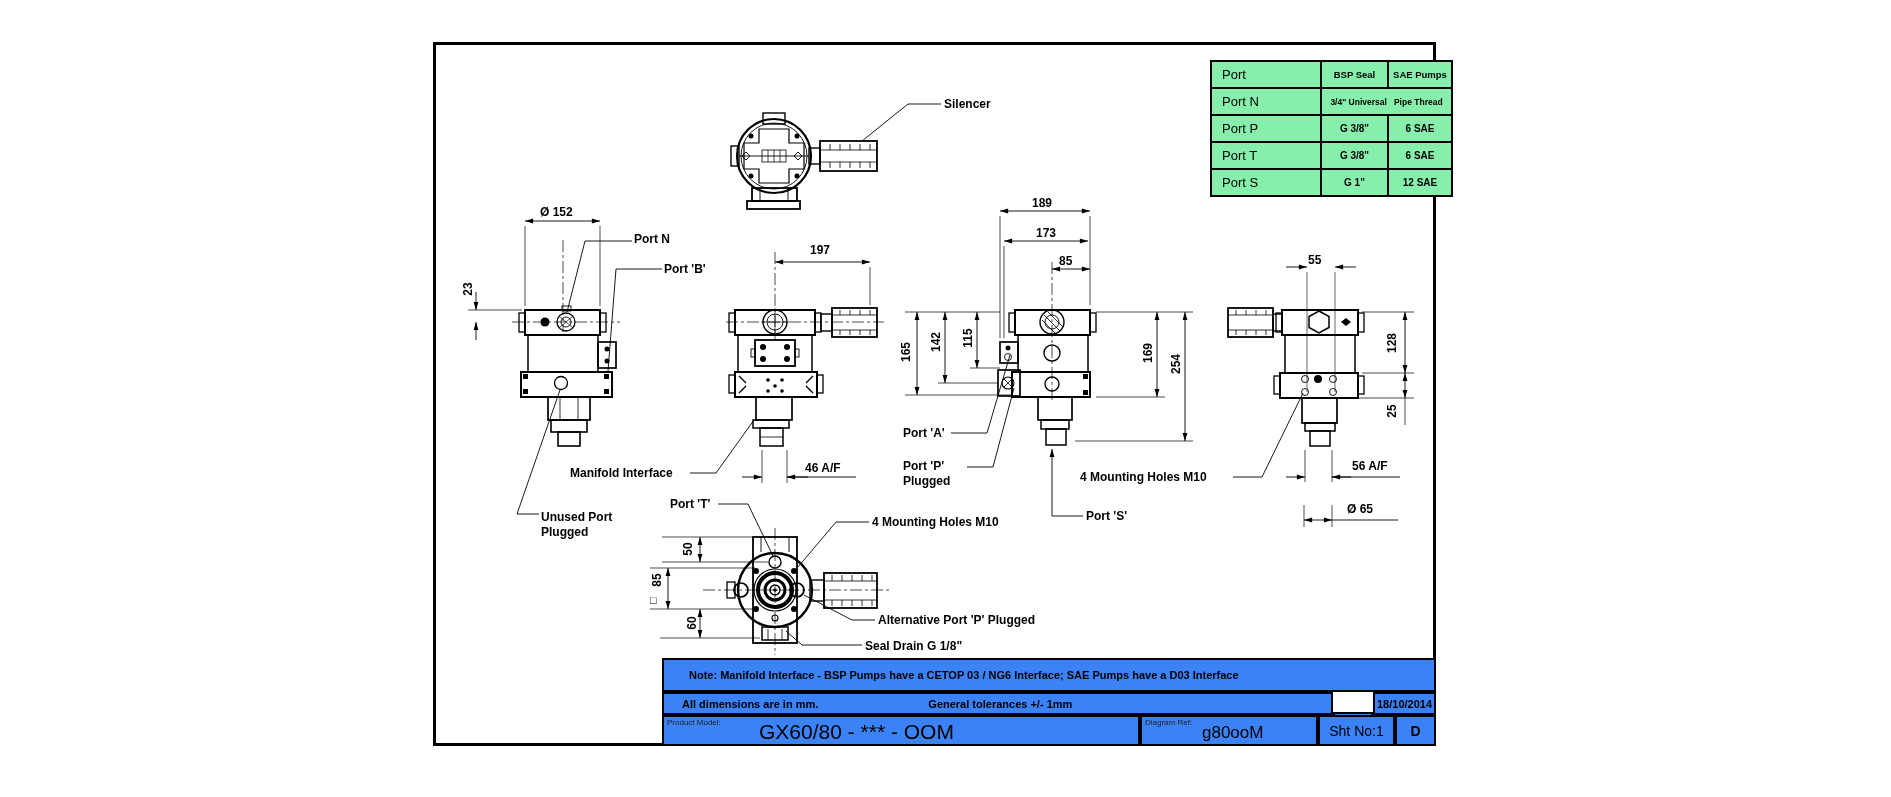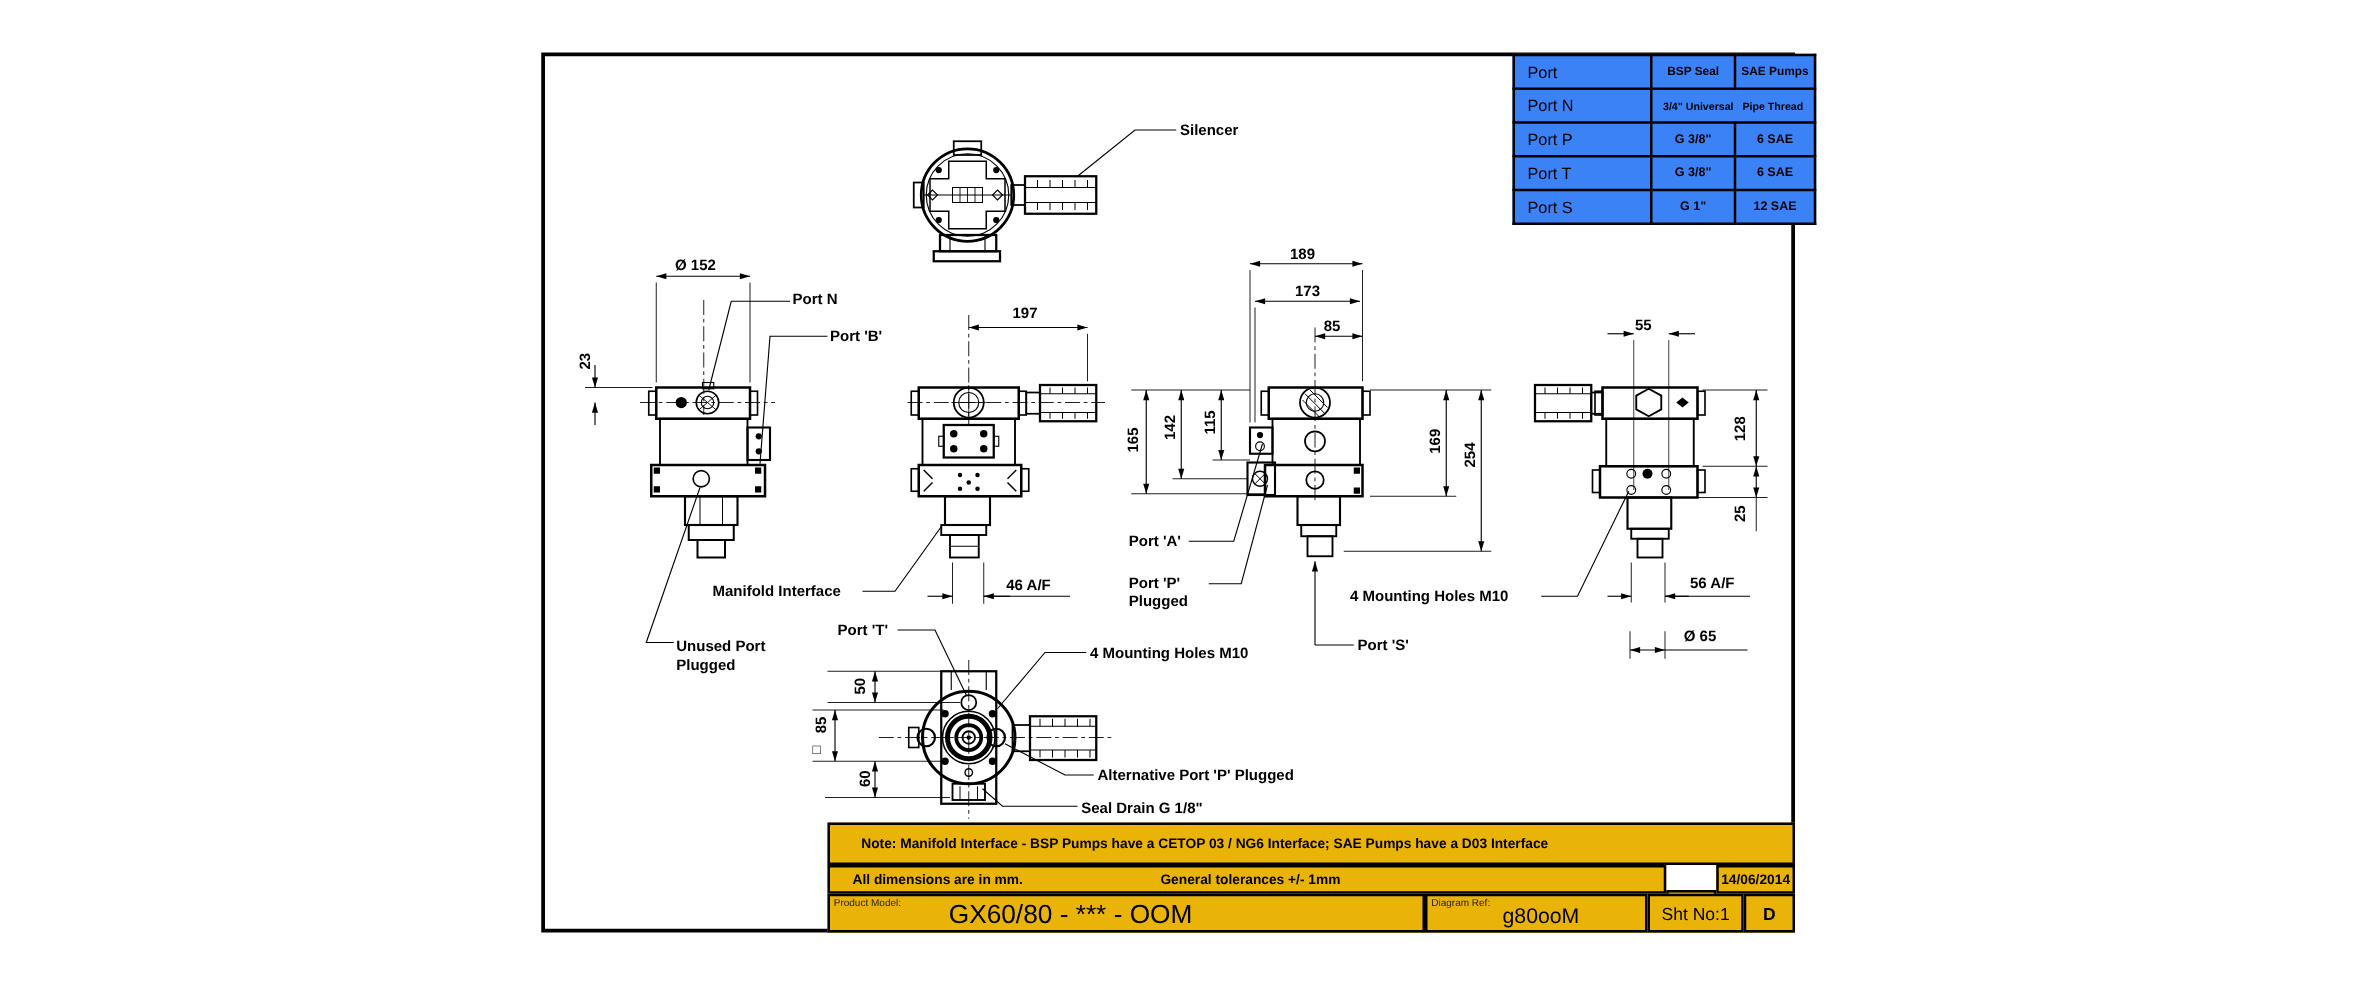--- a/index.html
+++ b/index.html
@@ -3,23 +3,23 @@
 <meta charset="utf-8">
 <style>
   html,body{margin:0;padding:0;background:#fff;}
   #canvas{position:relative;width:1891px;height:797px;background:#fff;overflow:hidden;
           font-family:"Liberation Sans",sans-serif;color:#000;}
   .sheet{position:absolute;left:433px;top:42px;width:1003px;height:704px;
          border:3px solid #000;box-sizing:border-box;background:transparent;}
   svg.art{position:absolute;left:0;top:0;}
   .lbl{position:absolute;font:bold 12px "Liberation Sans",sans-serif;white-space:nowrap;line-height:14px;}
   .rot{transform:translate(-50%,-50%) rotate(-90deg);}
-  .cell{position:absolute;border:2px solid #000;box-sizing:border-box;background:#eab308;}
+  .cell{position:absolute;border:2px solid #000;box-sizing:border-box;background:#3b82f6;}
   
-  #porttable{position:absolute;left:1210px;top:43px;border-collapse:collapse;background:#3b82f6;}
+  #porttable{position:absolute;left:1210px;top:60px;border-collapse:collapse;background:#86efac;}
   #porttable td{border:2px solid #000;height:25px;padding:0;}
   #porttable td.pname{width:98px;font:13px "Liberation Sans",sans-serif;padding-left:10px;}
   #porttable td.phead{font:bold 9.5px "Liberation Sans",sans-serif;text-align:center;}
   #porttable td.pval{font:bold 10px "Liberation Sans",sans-serif;text-align:center;}
   #porttable td.c2{width:65px;} #porttable td.c3{width:62px;}
   #porttable td.pmerge{font:bold 8.5px "Liberation Sans",sans-serif;text-align:center;}
   
   #titleblock{position:absolute;left:441px;top:660px;width:221px;height:86px;border:3px solid #000;
               box-sizing:border-box;text-align:center;background:#fff;}
   #titleblock .company{font:bold 20px "Liberation Sans",sans-serif;letter-spacing:1px;margin-top:2px;}
@@ -464,21 +464,21 @@
 
 
   <div class="cell notebox">
     <span>Note: Manifold Interface - BSP Pumps have a CETOP 03 / NG6 Interface; SAE Pumps have a D03 Interface</span>
   </div>
   <div class="cell dimsbox">
     <span style="margin-left:18px">All dimensions are in mm.</span>
     <span style="margin-left:110px">General tolerances +/- 1mm</span>
   </div>
   <div class="cell dhmbox">DHM</div>
-  <div class="cell datebox">14/06/2014</div>
+  <div class="cell datebox">18/10/2014</div>
 
   <div class="cell prodbox">
     <span class="minilabel">Product Model:</span>
     <span class="big">GX60/80 - *** - OOM</span>
   </div>
   <div class="cell refbox">
     <span class="minilabel">Diagram Ref:</span>
     <span class="big">g80ooM</span>
   </div>
   <div class="cell shtbox">Sht No:1</div>

